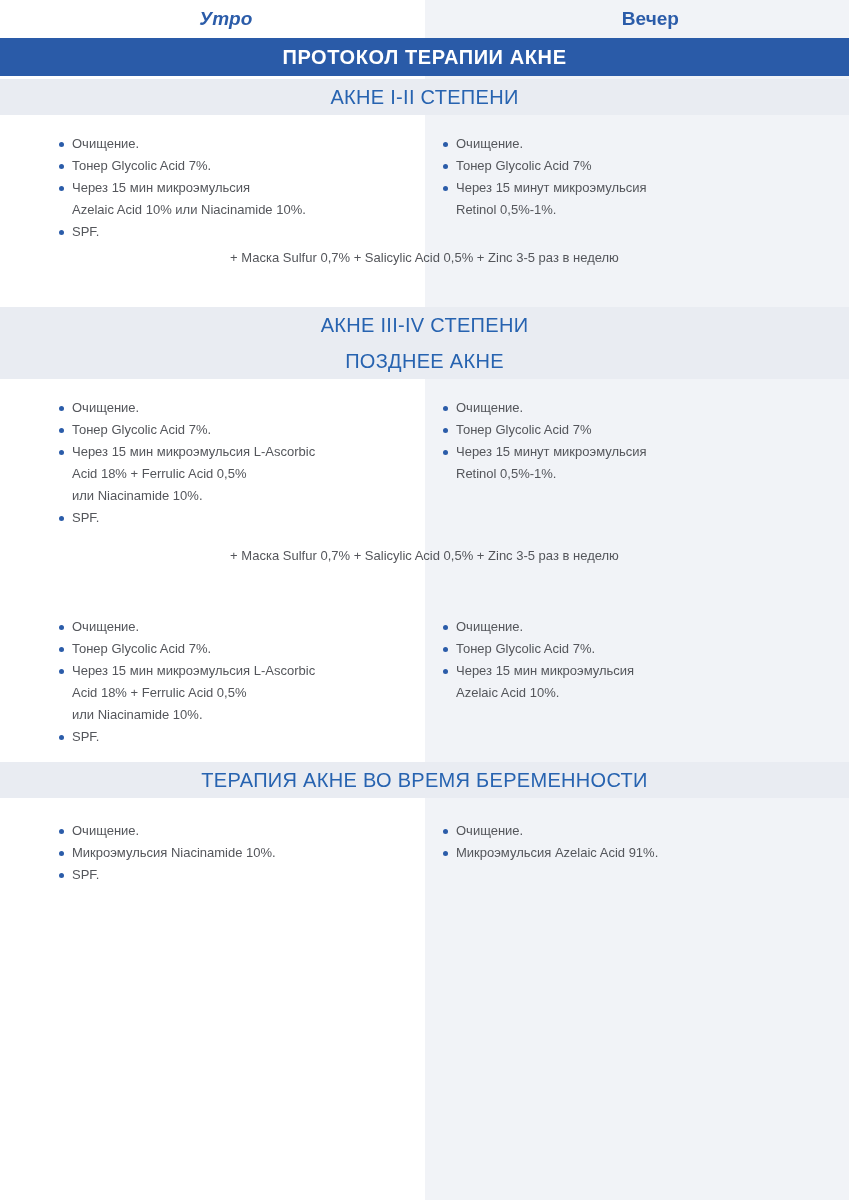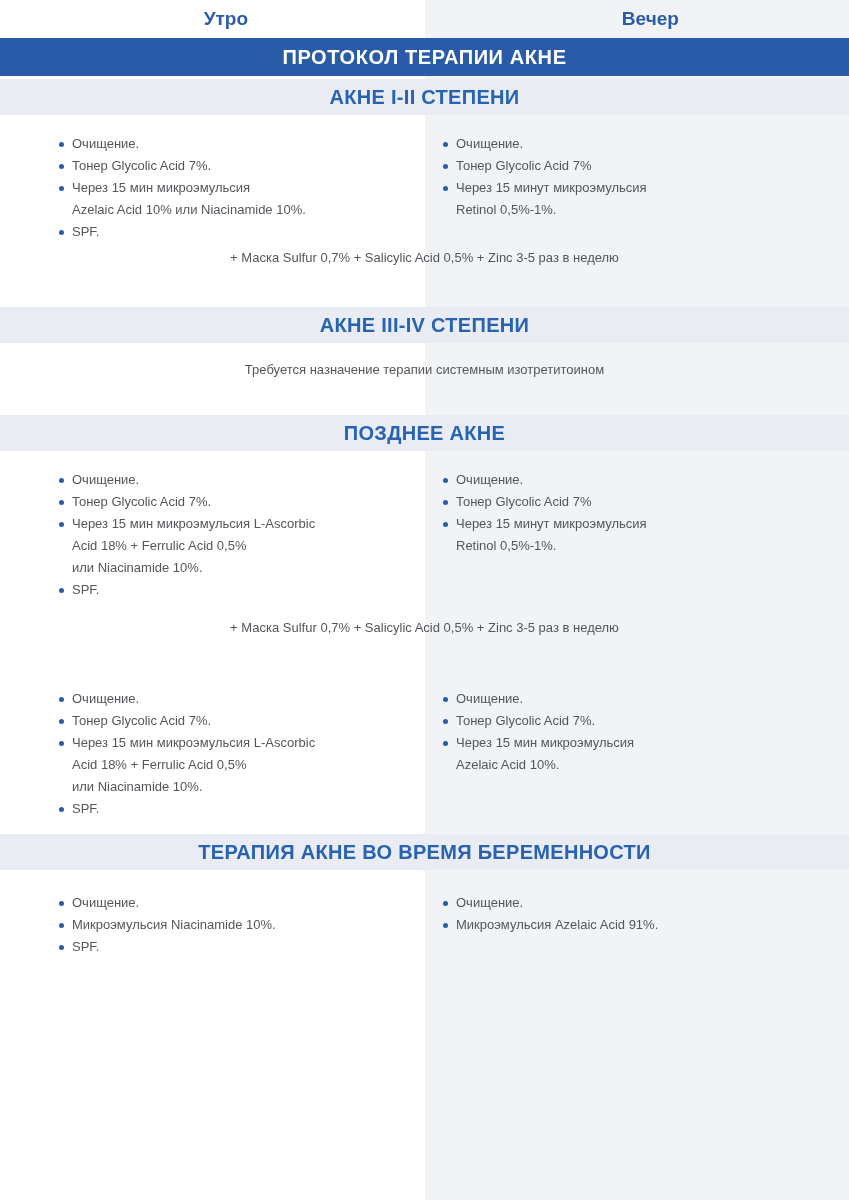--- a/index.html
+++ b/index.html
@@ -21,21 +21,21 @@
   .content { position: relative; }
 
   
   .col-headers { display: flex; height: 38px; align-items: center; }
   .col-headers .col {
     text-align: center;
     color: #2b5ca9;
     font-weight: bold;
     font-size: 19px;
   }
-  .col-morning { width: 482px; }
+  .col-morning { width: 482px; font-style: italic; }
   .col-evening { width: 424px; }
 
   
   .banner {
     height: 38px;
     margin-bottom: 3px;
     background: #2a5ba8;
     color: #ffffff;
     display: flex; align-items: center; justify-content: center;
   }
@@ -48,21 +48,21 @@
 
   
   .band {
     height: 36px;
     background: #e9ecf2;
     display: flex; align-items: center; justify-content: center;
   }
   .band h2 {
     margin: 1px;
     font-size: 20px;
-    font-weight: bold;
+    font-weight: normal;
     color: #2763b0;
     letter-spacing: 0.3px;
   }
 
   
   .cols { display: flex; }
   .list { list-style: none; margin: 0; }
   .list-left  { width: 425px; padding: 18px 12px 0 59px; }
   .list-right { width: 424px; padding: 18px 12px 0 18px; }
   .cols-preg .list-left,
@@ -152,21 +152,20 @@
             </li>
         </ul>
       </div>
       <p class="note">+ Маска Sulfur 0,7% + Salicylic Acid 0,5% + Zinc 3-5 раз в неделю</p>
     </section>
 
     <section>
       <div class="band">
         <h2>АКНЕ III-IV СТЕПЕНИ</h2>
       </div>
-      <p class="note note-systemic">Требуется назначение терапии системным изотретитоином</p>
     </section>
 
     <section>
       <div class="band">
         <h2>ПОЗДНЕЕ АКНЕ</h2>
       </div>
       <div class="cols">
         <ul class="list list-left">
           <li class="item">
               <span class="dot"></span>

